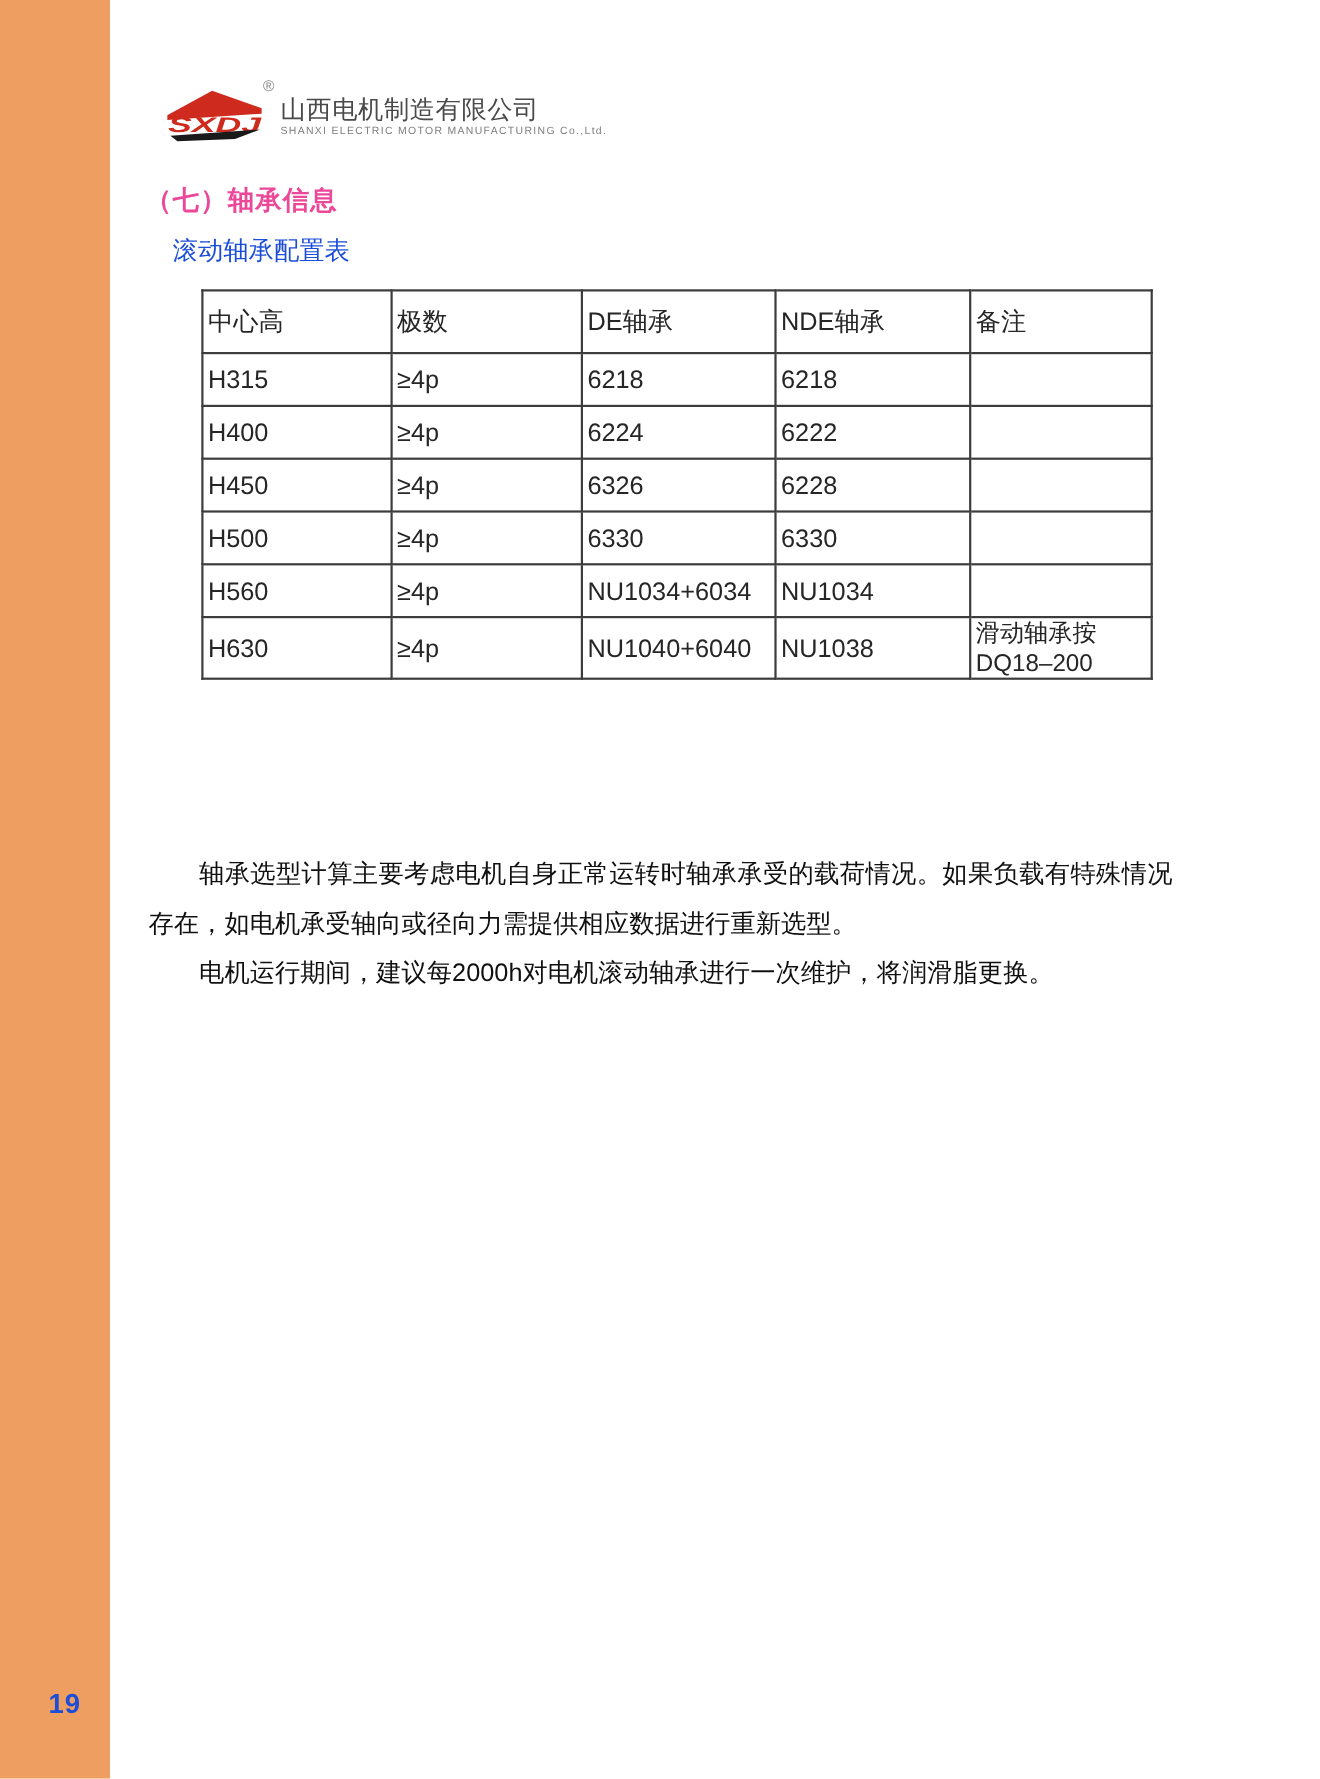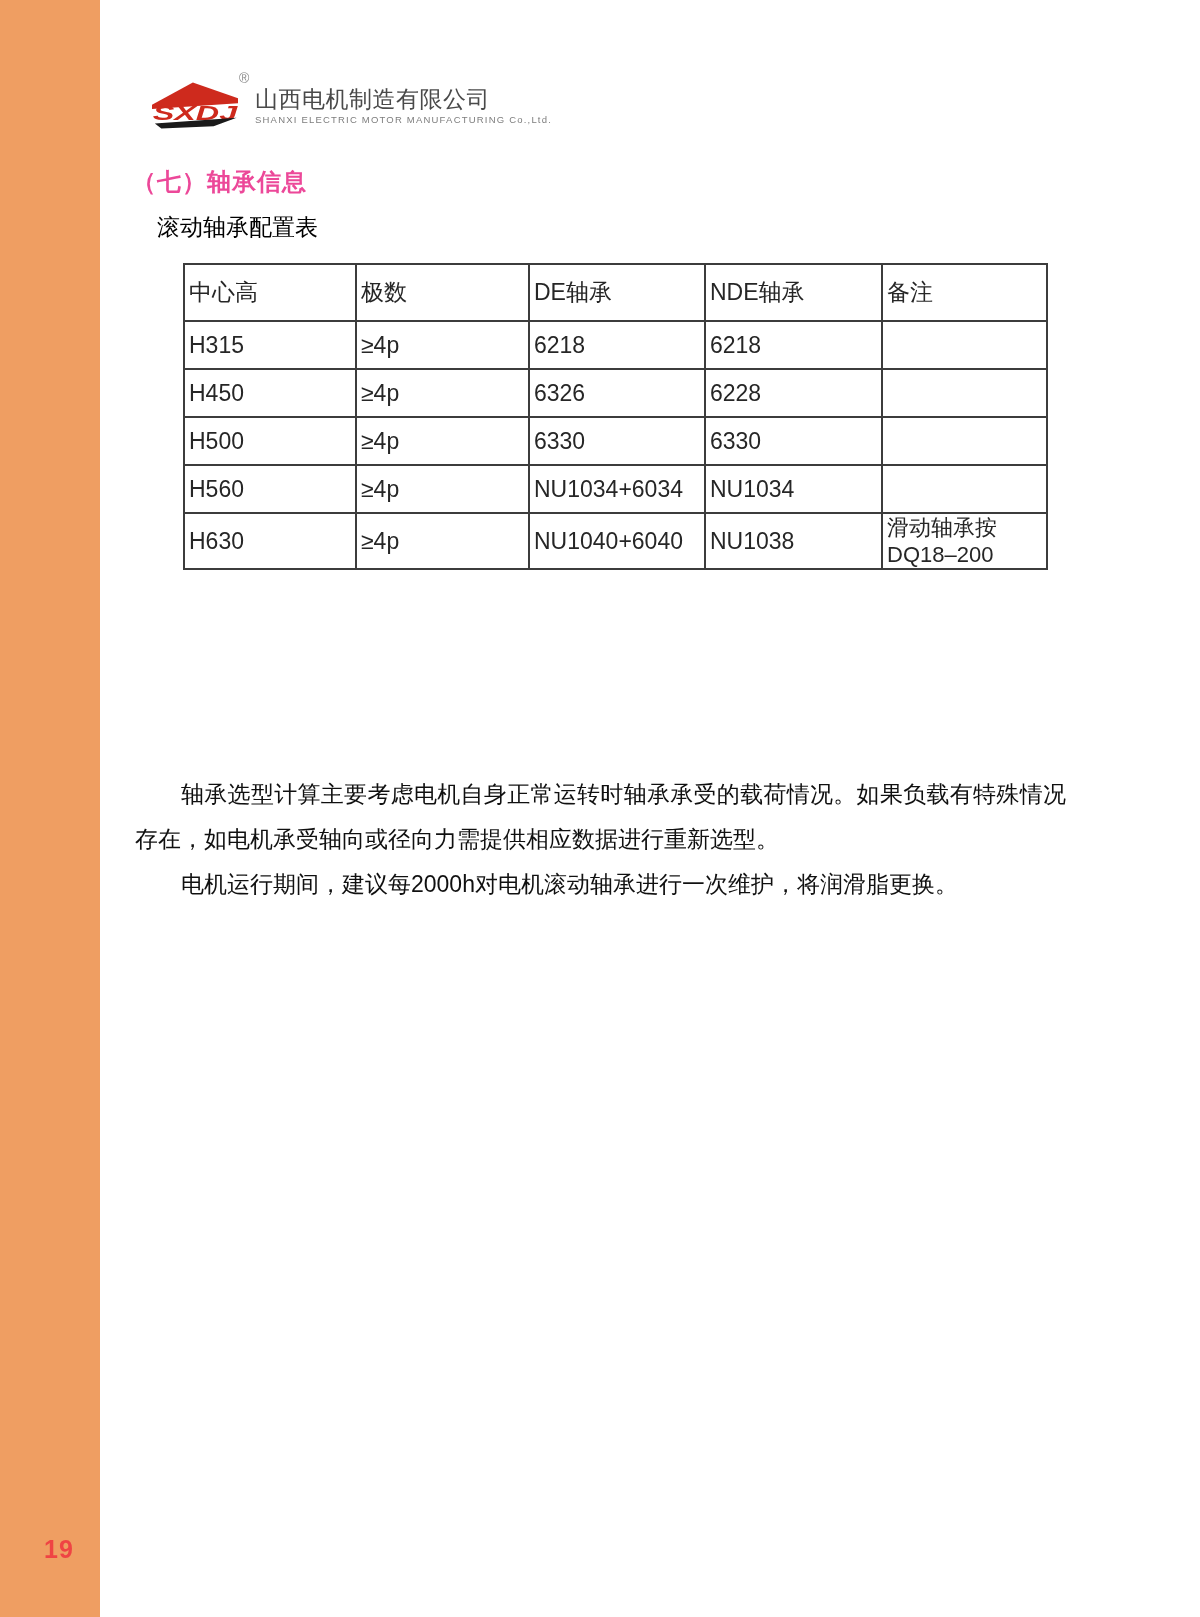--- a/index.html
+++ b/index.html
@@ -12,21 +12,21 @@
   }
   .page { position: absolute; inset: 0; overflow: hidden; }
 
   
   .sidebar {
     position: absolute; left: 0; top: 0; width: 100px; height: 1617px;
     background: #EF9E62;
   }
   .page-number {
     position: absolute; left: 44px; top: 1535px;
-    color: #ef4444; font-weight: bold; font-size: 25px; letter-spacing: 1px;
+    color: #1d4ed8; font-weight: bold; font-size: 25px; letter-spacing: 1px;
   }
 
   
   .logo-mark { position: absolute; left: 152px; top: 82px; width: 86px; height: 47px; }
   .reg-mark  { position: absolute; left: 239px; top: 70px; font-size: 14px; color: #8a8a8a; }
   .company   { position: absolute; left: 255px; top: 86px; }
   .company .cn {
     font-size: 23px; color: #4a4a4a; letter-spacing: 0.5px; font-weight: 500;
     line-height: 26px;
   }
@@ -36,21 +36,21 @@
   }
 
   
   .section-title {
     position: absolute; left: 132px; top: 166px;
     font-size: 24px; font-weight: bold; color: #ec4899; letter-spacing: 1px;
     margin: 0;
   }
   .table-caption {
     position: absolute; left: 157px; top: 212px;
-    font-size: 23px; color: #000000;
+    font-size: 23px; color: #1d4ed8;
   }
 
   
   table.bearing {
     position: absolute; left: 183px; top: 263px; width: 863px;
     border-collapse: collapse; table-layout: fixed;
   }
   table.bearing th, table.bearing td {
     border: 2px solid #3c3c3c;
     text-align: left; vertical-align: middle;
@@ -114,20 +114,27 @@
     </thead>
     <tbody>
       <tr>
         <td>H315</td>
         <td>≥4p</td>
         <td>6218</td>
         <td>6218</td>
         <td class="remark"></td>
       </tr>
       <tr>
+        <td>H400</td>
+        <td>≥4p</td>
+        <td>6224</td>
+        <td>6222</td>
+        <td class="remark"></td>
+      </tr>
+      <tr>
         <td>H450</td>
         <td>≥4p</td>
         <td>6326</td>
         <td>6228</td>
         <td class="remark"></td>
       </tr>
       <tr>
         <td>H500</td>
         <td>≥4p</td>
         <td>6330</td>

